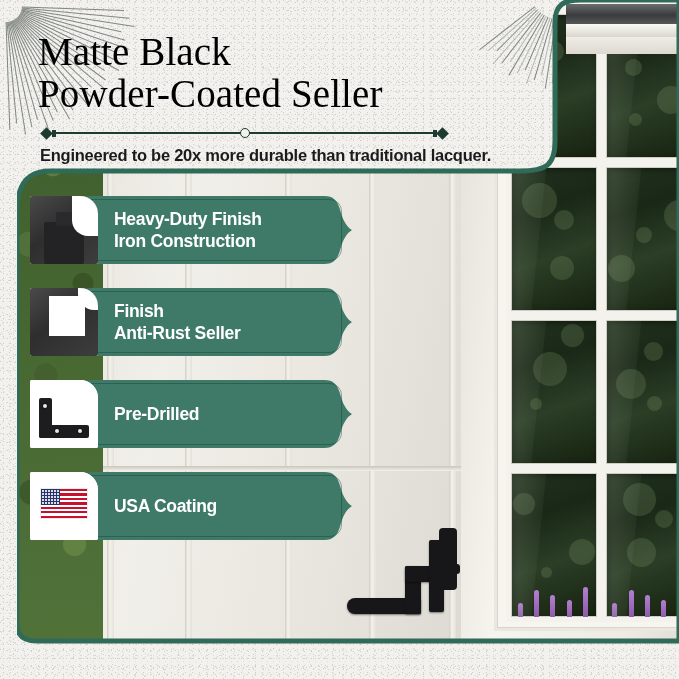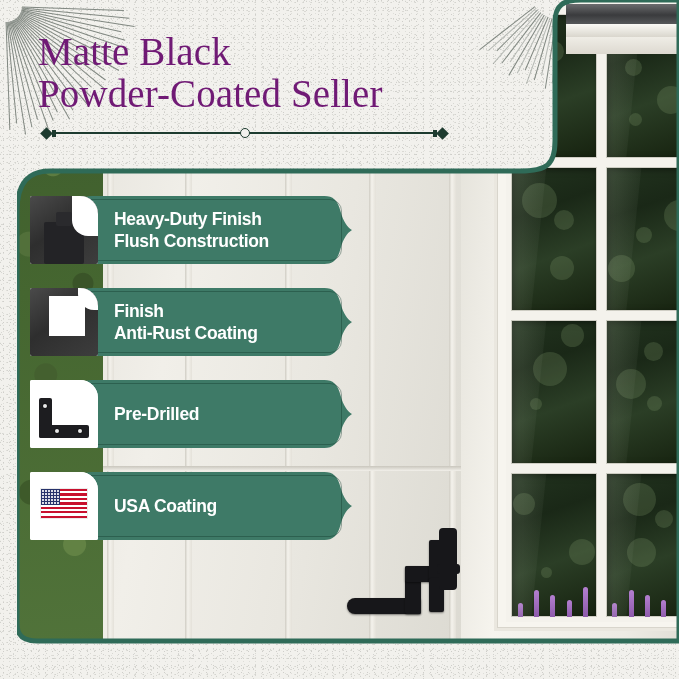--- a/index.html
+++ b/index.html
@@ -29,21 +29,21 @@
   }
 
   
   .burst{position:absolute;pointer-events:none;}
   .burst .ray{position:absolute;left:0;top:0;transform-origin:0 0;background:#6d756e;height:1px;opacity:.85;}
 
   
   .header{position:absolute;left:38px;top:32px;width:480px;}
   .title{
     font-family:"Liberation Serif",serif;
-    color:#701a75;font-weight:400;letter-spacing:.1px;
+    color:#000000;font-weight:400;letter-spacing:.1px;
   }
   .title .l1{display:block;font-size:39px;line-height:40px;}
   .title .l2{display:block;font-size:39px;line-height:44px;}
 
   .divider{position:relative;width:409px;height:14px;margin:10px 0 6px 2px;}
   .divider .bar{position:absolute;left:12px;right:12px;top:6px;height:1.6px;background:#1d3b2f;}
   .divider .dia{position:absolute;top:2.5px;width:9px;height:9px;background:#1d3b2f;transform:rotate(45deg);}
   .divider .dia.l{left:2px;}
   .divider .dia.r{right:2px;}
   .divider .tick{position:absolute;top:3.5px;width:4px;height:7px;background:#1d3b2f;}
@@ -391,48 +391,49 @@
       <span class="l2">Powder-Coated Seller</span>
     </div>
     <div class="divider">
       <div class="bar"></div>
       <div class="dia l"></div>
       <div class="dia r"></div>
       <div class="tick l"></div>
       <div class="tick r"></div>
       <div class="ring"></div>
     </div>
+    <div class="subtitle">Engineered to be 20x more durable than traditional lacquer.</div>
   </div>
 
   <div class="badges" id="badges">
       <div class="badge">
         <div class="pill" style="background: rgb(62, 122, 103);"></div>
         <div class="pill-inner"></div>
         <div class="thumb">
           <div class="dark"></div>
           <div class="brk" style="left:14px;top:26px;width:40px;height:42px;background:#232326;"></div>
           <div class="brk" style="left:26px;top:16px;width:16px;height:14px;background:#2a2a2d;"></div>
           <div class="whitecorner"></div>
         </div>
         <div class="txt">
           <span>Heavy-Duty Finish</span>
-          <span>Flush Construction</span>
+          <span>Iron Construction</span>
         </div>
       </div>
       <div class="badge">
         <div class="pill" style="background: rgb(62, 122, 103);"></div>
         <div class="pill-inner"></div>
         <div class="thumb">
           <div class="dark"></div>
           <div class="whitebox" style="left:19px;top:8px;width:36px;height:40px;border-radius:0 4px 0 0;"></div>
           <div class="whitecorner" style="width:20px;height:22px;"></div>
         </div>
         <div class="txt">
           <span>Finish</span>
-          <span>Anti-Rust Coating</span>
+          <span>Anti-Rust Seller</span>
         </div>
       </div>
       <div class="badge">
         <div class="pill" style="background: rgb(62, 122, 103);"></div>
         <div class="pill-inner"></div>
         <div class="thumb">
           <div class="flagbg"></div>
           <div class="brk" style="left:9px;top:18px;width:13px;height:40px;"></div>
           <div class="brk" style="left:9px;top:45px;width:50px;height:13px;"></div>
           <div class="hole" style="left:13px;top:24px;"></div>

